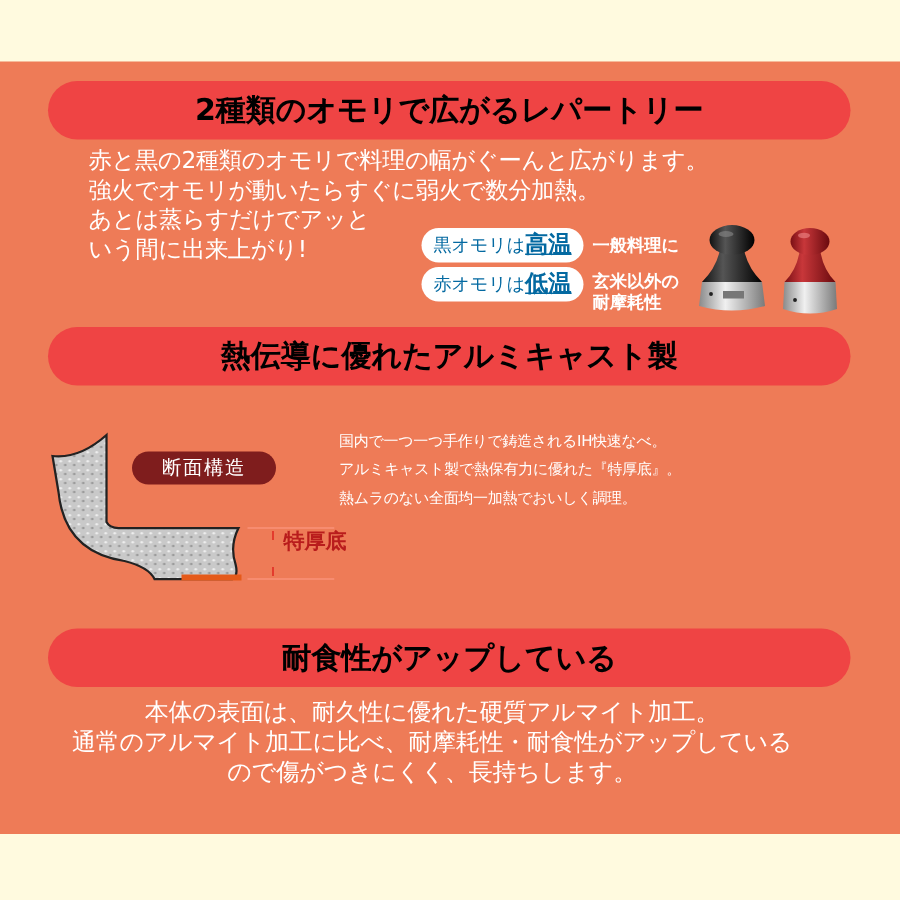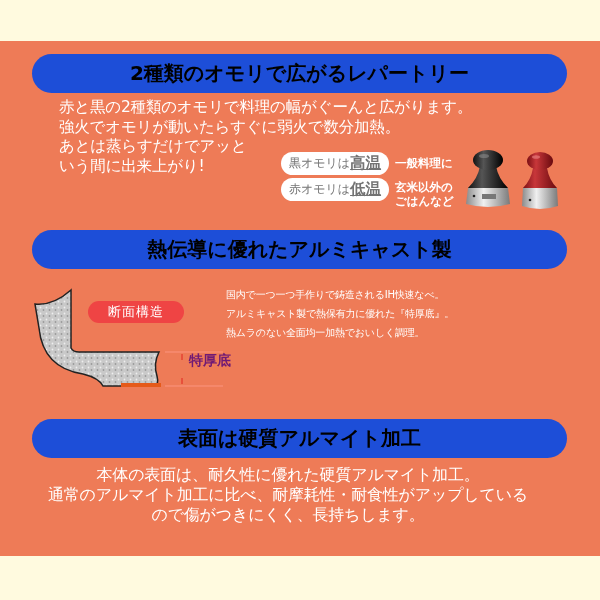--- a/index.html
+++ b/index.html
@@ -8,50 +8,50 @@
       background:#fffadf;
       font-family: "DejaVu Sans", "Liberation Sans", sans-serif;
       position:relative;
     }
     .band {
       position:absolute; left:0; top:41px; width:600px; height:515px;
       background:#ee7b57;
     }
     .pill {
       position:absolute; left:32px; width:535px; height:39px;
-      background:#1d4ed8; border-radius:20px;
+      background:#ef4444; border-radius:20px;
       display:flex; align-items:center; justify-content:center;
       font-weight:bold; font-size:20px; color:#000; letter-spacing:0px;
     }
     .body-text {
       position:absolute; color:#fff; font-size:15.5px; line-height:19.5px;
       white-space:pre; letter-spacing:-0.2px;
     }
     .tag {
       position:absolute; left:281px; width:108px; height:23px;
       background:#fff; border-radius:12px;
       display:flex; align-items:center; justify-content:center;
-      font-size:12px; color:#737373;
+      font-size:12px; color:#0369a1;
     }
     .tag .big { font-size:15.5px; font-weight:bold;text-decoration:underline; }
     .side {
       position:absolute; left:395px; color:#fff; font-weight:bold;
       font-size:11.5px; line-height:14px; white-space:pre;
     }
     .weight { position:absolute; }
     .xsec { position:absolute; left:33px; top:288px; }
     .section-badge {
       position:absolute; left:88px; top:301px; width:96px; height:22px;
-      background:#ef4444; border-radius:11px; color:#fff;
+      background:#7f1d1d; border-radius:11px; color:#fff;
       display:flex; align-items:center; justify-content:center;
       font-size:13px; letter-spacing:1px;
     }
     .thick-label {
       position:absolute; left:165px; top:352px; font-weight:bold;
-      font-size:14px; color:#701a75;padding-left:24px;
+      font-size:14px; color:#b91c1c;padding-left:24px;
     }
   </style>
 </head>
 <body>
 
 <div class="band"></div>
 
 <div class="pill" style="top:54px;">2種類のオモリで広がるレパートリー</div>
 <div class="body-text" style="left:48px; top:98px;margin-left:11px;">赤と黒の2種類のオモリで料理の幅がぐーんと広がります。
 強火でオモリが動いたらすぐに弱火で数分加熱。
@@ -62,21 +62,21 @@
   <span>黒オモリは</span>
     <span class="big">高温</span>
 </div>
 <div class="side" style="top:156px;text-align:center;">一般料理に</div>
 
 <div class="tag" style="top:178px;">
   <span>赤オモリは</span>
     <span class="big">低温</span>
 </div>
 <div class="side" style="top:180px;">玄米以外の
-ごはんなど</div>
+耐摩耗性</div>
 
 <svg class="weight" style="left:464px; top:148px;" width="48" height="62" viewBox="0 0 48 62">
   <defs>
     <linearGradient id="silv" x1="0" x2="1">
       <stop offset="0" stop-color="#8a8a8a"></stop>
         <stop offset="0.4" stop-color="#f0f0f0"></stop>
         <stop offset="1" stop-color="#7a7a7a"></stop>
     </linearGradient>
     <linearGradient id="blk" x1="0" x2="1">
       <stop offset="0" stop-color="#111"></stop>
@@ -98,21 +98,21 @@
 </svg>
 
 <svg class="weight" style="left:520px; top:150px;" width="40" height="62" viewBox="0 0 40 62">
   <path d="M3 38 L37 38 L38 56 Q20 62 2 56 Z" fill="url(#silv)"></path>
   <path d="M13 18 L27 18 Q29 30 37 38 L3 38 Q11 30 13 18 Z" fill="url(#redg)"></path>
   <ellipse cx="20" cy="11" rx="13" ry="9" fill="url(#redg)"></ellipse>
   <ellipse cx="16" cy="7" rx="4" ry="1.8" fill="#e88" opacity="0.6"></ellipse>
   <circle cx="10" cy="50" r="1.3" fill="#222"></circle>
 </svg>
 
-<div class="pill" style="top:230px;">熱伝導に優れたアルミキャスト製</div>
+<div class="pill" style="top:218px;">熱伝導に優れたアルミキャスト製</div>
 
 <svg class="xsec" width="190" height="105" viewBox="0 0 190 105">
   <defs>
     <pattern id="speck" width="6" height="6" patternUnits="userSpaceOnUse">
       <rect width="6" height="6" fill="#c9c9c9"></rect>
       <circle cx="1.5" cy="1.5" r="0.9" fill="#eee"></circle>
       <circle cx="4.5" cy="4" r="0.9" fill="#9a9a9a"></circle>
     </pattern>
   </defs>
   <path d="M2 16 Q20 18 38 2 L38 60 Q40 64 46 64 L126 64 Q120 76 124 88 Q126 96 122 98 L70 98 Q66 90 50 86 Q10 80 6 40 Z" fill="url(#speck)" stroke="#222" stroke-width="1.5"></path>
@@ -122,16 +122,16 @@
   <line x1="149" y1="66" x2="149" y2="72" stroke="#d11" stroke-width="0.8"></line>
   <line x1="149" y1="90" x2="149" y2="96" stroke="#d11" stroke-width="0.8"></line>
 </svg>
 <div class="section-badge">断面構造</div>
 <div class="thick-label">特厚底</div>
 
 <div class="body-text" style="left:226px; top:285px; font-size:10px; line-height:19px;">国内で一つ一つ手作りで鋳造されるIH快速なべ。
 アルミキャスト製で熱保有力に優れた『特厚底』。
 熱ムラのない全面均一加熱でおいしく調理。</div>
 
-<div class="pill" style="top:419px;">表面は硬質アルマイト加工</div>
+<div class="pill" style="top:419px;">耐食性がアップしている</div>
 <div class="body-text" style="left:48px; top:465px; font-size:16px; line-height:20px;text-align:center;">本体の表面は、耐久性に優れた硬質アルマイト加工。
 通常のアルマイト加工に比べ、耐摩耗性・耐食性がアップしている
 ので傷がつきにくく、長持ちします。</div>
 
 </body></html>

